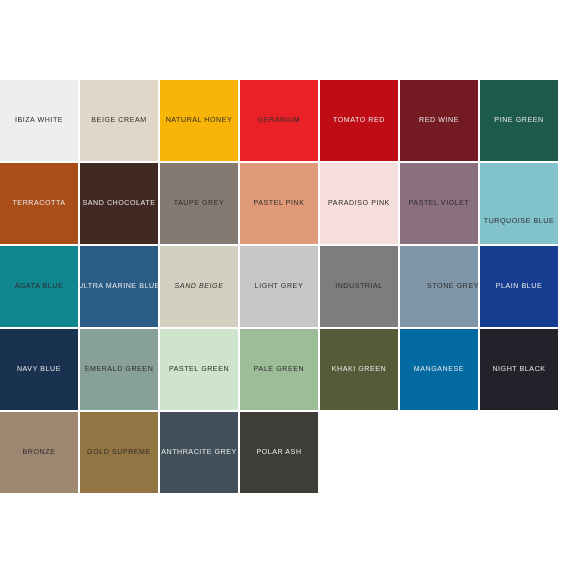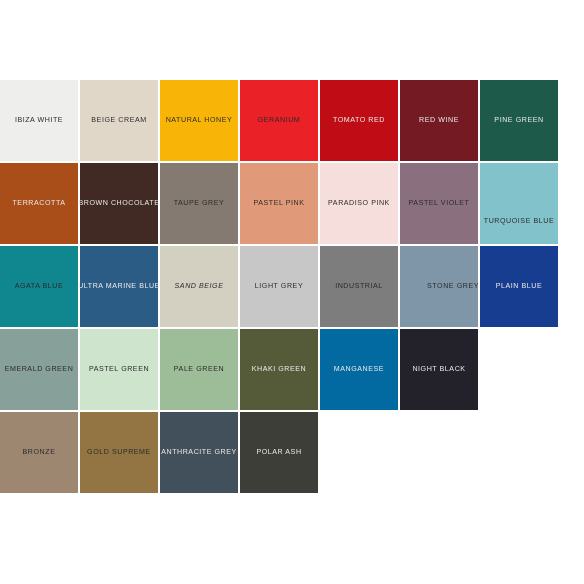--- a/index.html
+++ b/index.html
@@ -81,21 +81,21 @@
       </div>
       <div class="swatch" style="background-color: rgb(29, 90, 73);">
         <span class="swatch-label" style="color: rgb(232, 232, 232);">PINE GREEN</span>
       </div>
     </div>
     <div class="swatch-row">
       <div class="swatch" style="background-color: rgb(169, 77, 25);">
         <span class="swatch-label" style="color: rgb(232, 232, 232);">TERRACOTTA</span>
       </div>
       <div class="swatch" style="background-color: rgb(65, 42, 35);">
-        <span class="swatch-label" style="color: rgb(232, 232, 232);">BROWN CHOCOLATE</span>
+        <span class="swatch-label" style="color: rgb(232, 232, 232);">SAND CHOCOLATE</span>
       </div>
       <div class="swatch" style="background-color: rgb(133, 122, 113);">
         <span class="swatch-label" style="color: rgb(43, 43, 43);">TAUPE GREY</span>
       </div>
       <div class="swatch" style="background-color: rgb(224, 154, 121);">
         <span class="swatch-label" style="color: rgb(43, 43, 43);">PASTEL PINK</span>
       </div>
       <div class="swatch" style="background-color: rgb(246, 222, 221);">
         <span class="swatch-label" style="color: rgb(43, 43, 43);">PARADISO PINK</span>
       </div>
@@ -123,20 +123,23 @@
         <span class="swatch-label" style="color: rgb(43, 43, 43);">INDUSTRIAL</span>
       </div>
       <div class="swatch" style="background-color: rgb(126, 150, 168); padding-left: 28px;">
         <span class="swatch-label" style="color: rgb(43, 43, 43);">STONE GREY</span>
       </div>
       <div class="swatch" style="background-color: rgb(22, 61, 144);">
         <span class="swatch-label" style="color: rgb(232, 232, 232);">PLAIN BLUE</span>
       </div>
     </div>
     <div class="swatch-row">
+      <div class="swatch" style="background-color: rgb(24, 50, 80);">
+        <span class="swatch-label" style="color: rgb(232, 232, 232);">NAVY BLUE</span>
+      </div>
       <div class="swatch" style="background-color: rgb(135, 160, 153);">
         <span class="swatch-label" style="color: rgb(43, 43, 43);">EMERALD GREEN</span>
       </div>
       <div class="swatch" style="background-color: rgb(206, 228, 205);">
         <span class="swatch-label" style="color: rgb(43, 43, 43);">PASTEL GREEN</span>
       </div>
       <div class="swatch" style="background-color: rgb(156, 189, 151);">
         <span class="swatch-label" style="color: rgb(43, 43, 43);">PALE GREEN</span>
       </div>
       <div class="swatch" style="background-color: rgb(85, 91, 56);">

